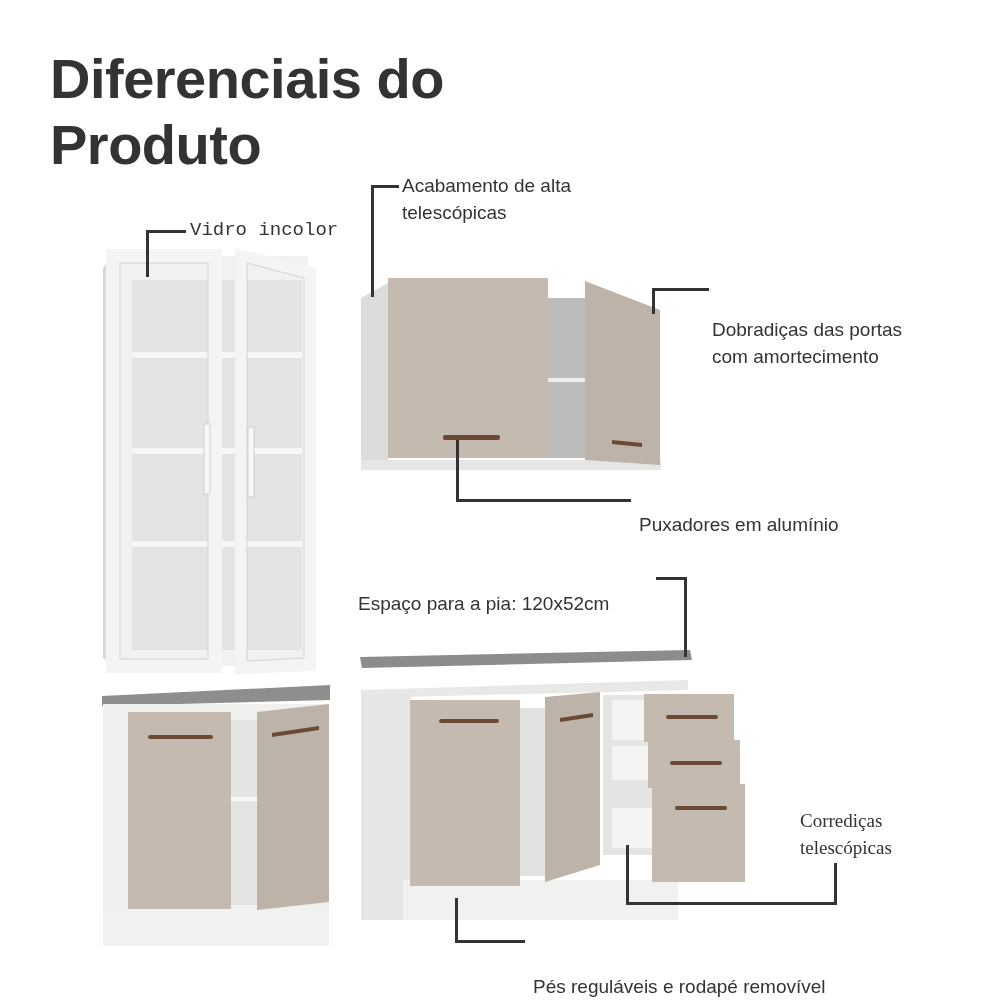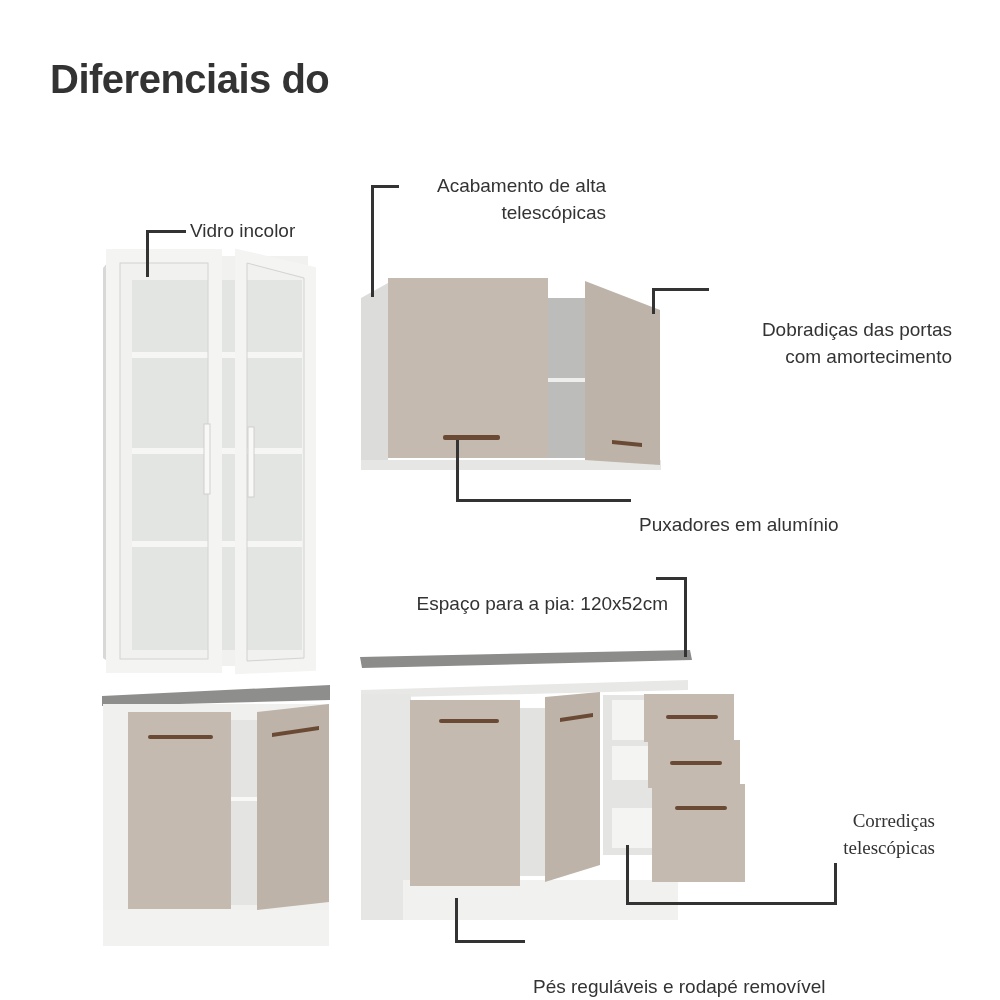--- a/index.html
+++ b/index.html
@@ -1,29 +1,30 @@
 <!DOCTYPE html>
 <html><head>
 <meta charset="utf-8">
 <style>
   html, body { margin:0; padding:0; }
   body { width:1000px; height:1000px; background:#ffffff; position:relative; overflow:hidden;
          font-family:"Liberation Sans", sans-serif; color:#333333; }
-  .title { position:absolute; left:50px; top:46px; font-size:40px; font-weight:bold; line-height:66px;
+  .title { position:absolute; left:50px; top:46px; font-size:56px; font-weight:bold; line-height:66px;
            color:#333333; letter-spacing:-0.5px; margin:0; }
   .label { position:absolute; font-size:19px; line-height:27px; color:#333333; white-space:nowrap; }
-  .label.center { text-align:right; }
+  .label.center { text-align:left; }
   .line { position:absolute; background:#333333; }
   svg.art { position:absolute; left:0; top:0; }
 </style>
 </head>
 <body>
 
 <h1 class="title">
   <span>Diferenciais do</span><br>
+  <span>Produto</span>
 </h1>
 
 <svg class="art" width="1000" height="1000" viewBox="0 0 1000 1000">
 
   <g>
     <polygon points="103,268 113,256 113,665 103,658" fill="#d8d9d7"></polygon>
     <rect x="113" y="256" width="195" height="410" fill="#f1f1ef"></rect>
     <rect x="132" y="280" width="170" height="370" fill="#e3e5e3"></rect>
     <rect x="132" y="352" width="170" height="6" fill="#f6f6f4"></rect>
     <rect x="132" y="448" width="170" height="6" fill="#f6f6f4"></rect>
@@ -103,21 +104,21 @@
 <div class="line" style="left:656px;top:577px;width:31px;height:3px;"></div>
 <div class="line" style="left:684px;top:577px;width:3px;height:80px;"></div>
 
 <div class="line" style="left:626px;top:845px;width:3px;height:60px;"></div>
 <div class="line" style="left:626px;top:902px;width:211px;height:3px;"></div>
 <div class="line" style="left:834px;top:863px;width:3px;height:42px;"></div>
 
 <div class="line" style="left:455px;top:898px;width:3px;height:45px;"></div>
 <div class="line" style="left:455px;top:940px;width:70px;height:3px;"></div>
 
-<div class="label" style="left:190px;top:217px;">
+<div class="label" style="left:190px;top:217px;font-family:Liberation Mono, monospace;">
   <span>Vidro incolor</span>
 </div>
 
 <div class="label center" style="left:402px;top:172px;width:204px;">
   <span>Acabamento de alta</span><br>
   <span>telescópicas</span>
 </div>
 
 <div class="label center" style="left:712px;top:276px;width:240px;margin-top:40px;">
   <span>Dobradiças das portas</span><br>

